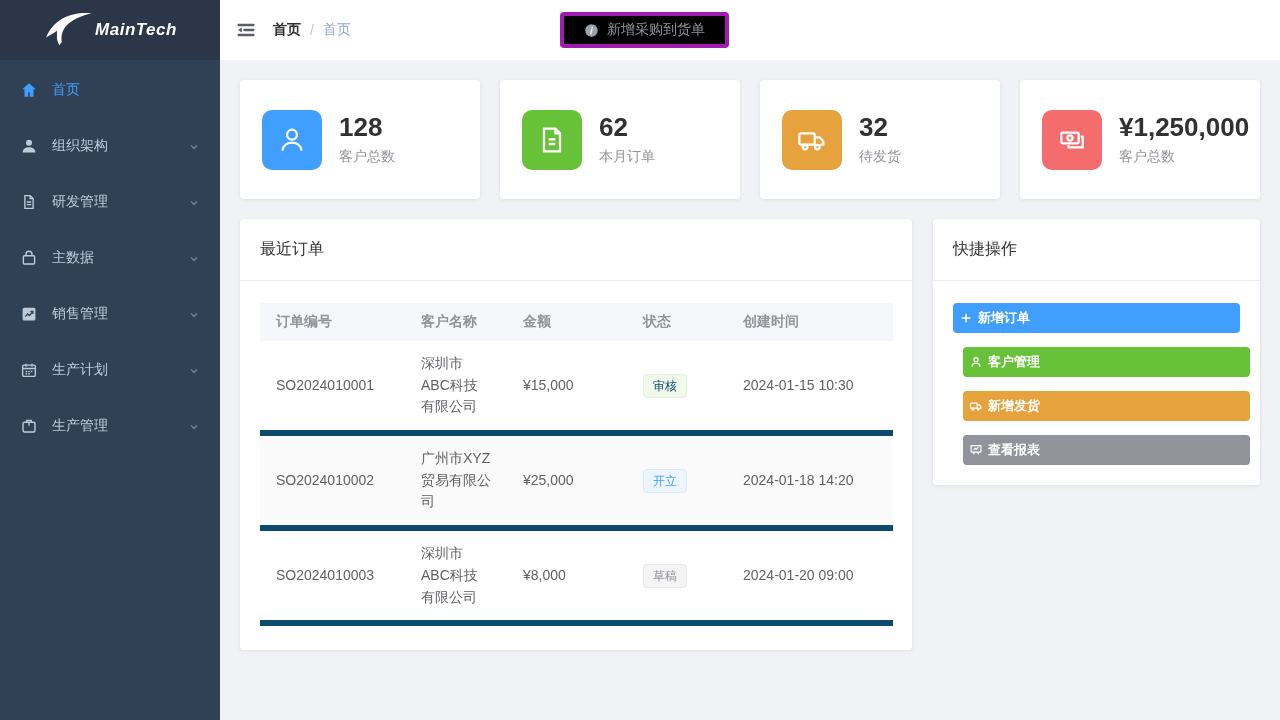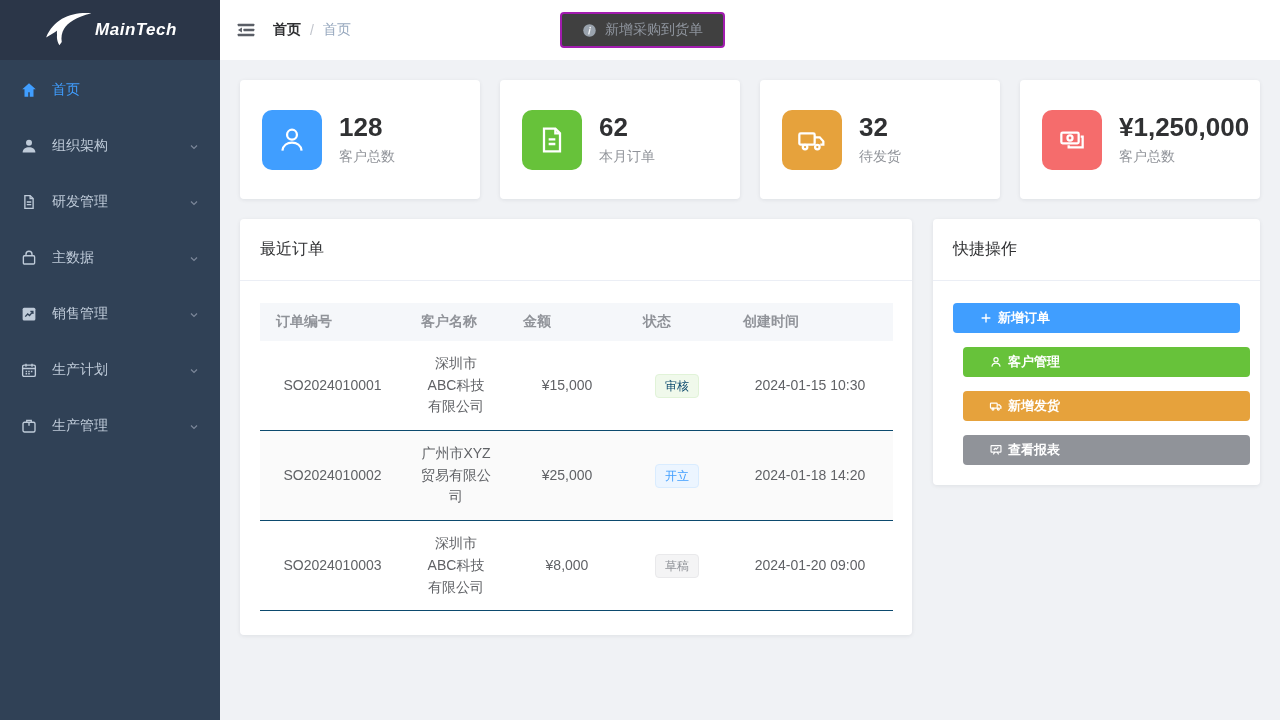--- a/index.html
+++ b/index.html
@@ -20,21 +20,21 @@
 
   
   .main { margin-left:220px; width:1060px; }
   .topbar { position:relative; height:60px; background:#fff; display:flex; align-items:center; }
   .fold-btn { margin-left:15px; width:22px; height:22px; color:#5a5e66; cursor:pointer; display:flex; align-items:center; }
   .breadcrumb { margin-left:16px; font-size:14px; display:flex; align-items:center; }
   .crumb-1 { color:#303133; font-weight:700; }
   .crumb-sep { color:#c0c4cc; margin:0 9px; }
   .crumb-2 { color:#97a8be; }
   .top-action-btn { position:absolute; left:340px; top:12px; height:36px; padding:0 20px;
-    background:#404040; border:2px solid #a21caf; border-radius:4px; color:#8f959e; font-size:14px;
+    background:#000000; border:4px solid #a21caf; border-radius:4px; color:#8f959e; font-size:14px;
     display:flex; align-items:center; gap:8px; cursor:pointer; }
   .top-action-btn svg { width:15px; height:15px; }
   .user-area { margin-left:auto; margin-right:22px; display:flex; align-items:center; gap:9px; cursor:pointer; }
   .avatar { width:32px; height:32px; border-radius:50%; background:#c0c4cc; display:flex; align-items:center; justify-content:center; }
   .avatar svg { width:20px; height:20px; }
   .user-name { font-size:14px; color:#303133; }
   .user-caret { width:12px; height:12px; color:#909399; }
 
   
   .content { height:492px; background:#f0f2f5; padding:20px; }
@@ -50,32 +50,32 @@
   .stat-label { font-size:14px; color:#909399; margin-top:6px; }
 
   .panels-row { display:flex; gap:21px; margin-top:20px; align-items:flex-start; }
   .card { background:#fff; border-radius:4px; box-shadow:0 1px 4px rgba(0,21,41,.08); }
   .card-header { padding:20px; font-size:16px; color:#303133; border-bottom:1px solid #ebeef5; }
   .orders-card { width:672px; flex:none; }
   .orders-body { padding:22px 20px 24px; }
   table { width:100%; border-collapse:collapse; table-layout:fixed; }
   thead th { background:#f5f7fa; color:#909399; font-size:14px; font-weight:700;
     text-align:left; padding:10px 16px; }
-  tbody td { font-size:14px; color:#606266; padding:12px 16px; border-bottom:1px solid #0c4a6e; vertical-align:middle; line-height:1.55;text-align:center; }
+  tbody td { font-size:14px; color:#606266; padding:12px 16px; border-bottom:6px solid #0c4a6e; vertical-align:middle; line-height:1.55; }
   tr.striped td { background:#fafafa; }
   .col-no{width:145px;} .col-cust{width:102px;} .col-amt{width:120px;} .col-status{width:100px;} .col-time{width:166px;}
   .badge { display:inline-block; padding:0 9px; height:24px; line-height:22px; border-radius:4px; font-size:12px; border:1px solid transparent; }
   .badge-success { color:#0c4a6e; background:#f0f9eb; border-color:#e1f3d8; }
   .badge-primary { color:#409EFF; background:#ecf5ff; border-color:#d9ecff; }
   .badge-info { color:#909399; background:#f4f4f5; border-color:#e9e9eb; }
 
   .quick-card { flex:1; }
   .quick-body { padding:22px 20px 20px; }
   .qa-btn { display:flex; align-items:center; width:100%; height:30px; border:none; border-radius:4px;
-    color:#fff; font-size:13px; font-weight:700; padding-left:26px; cursor:pointer;
+    color:#fff; font-size:13px; font-weight:700; padding-left:6px; cursor:pointer;
     font-family:inherit; }
   .qa-btn + .qa-btn { margin-left:10px; margin-top:14px; }
   .qa-btn svg { width:14px; height:14px; margin-right:5px; }
   .qa-blue{background:#409EFF;} .qa-green{background:#67C23A;}
   .qa-orange{background:#E6A23C;} .qa-gray{background:#909399;}
 </style>
 </head>
 <body>
 
 <aside class="sidebar">

